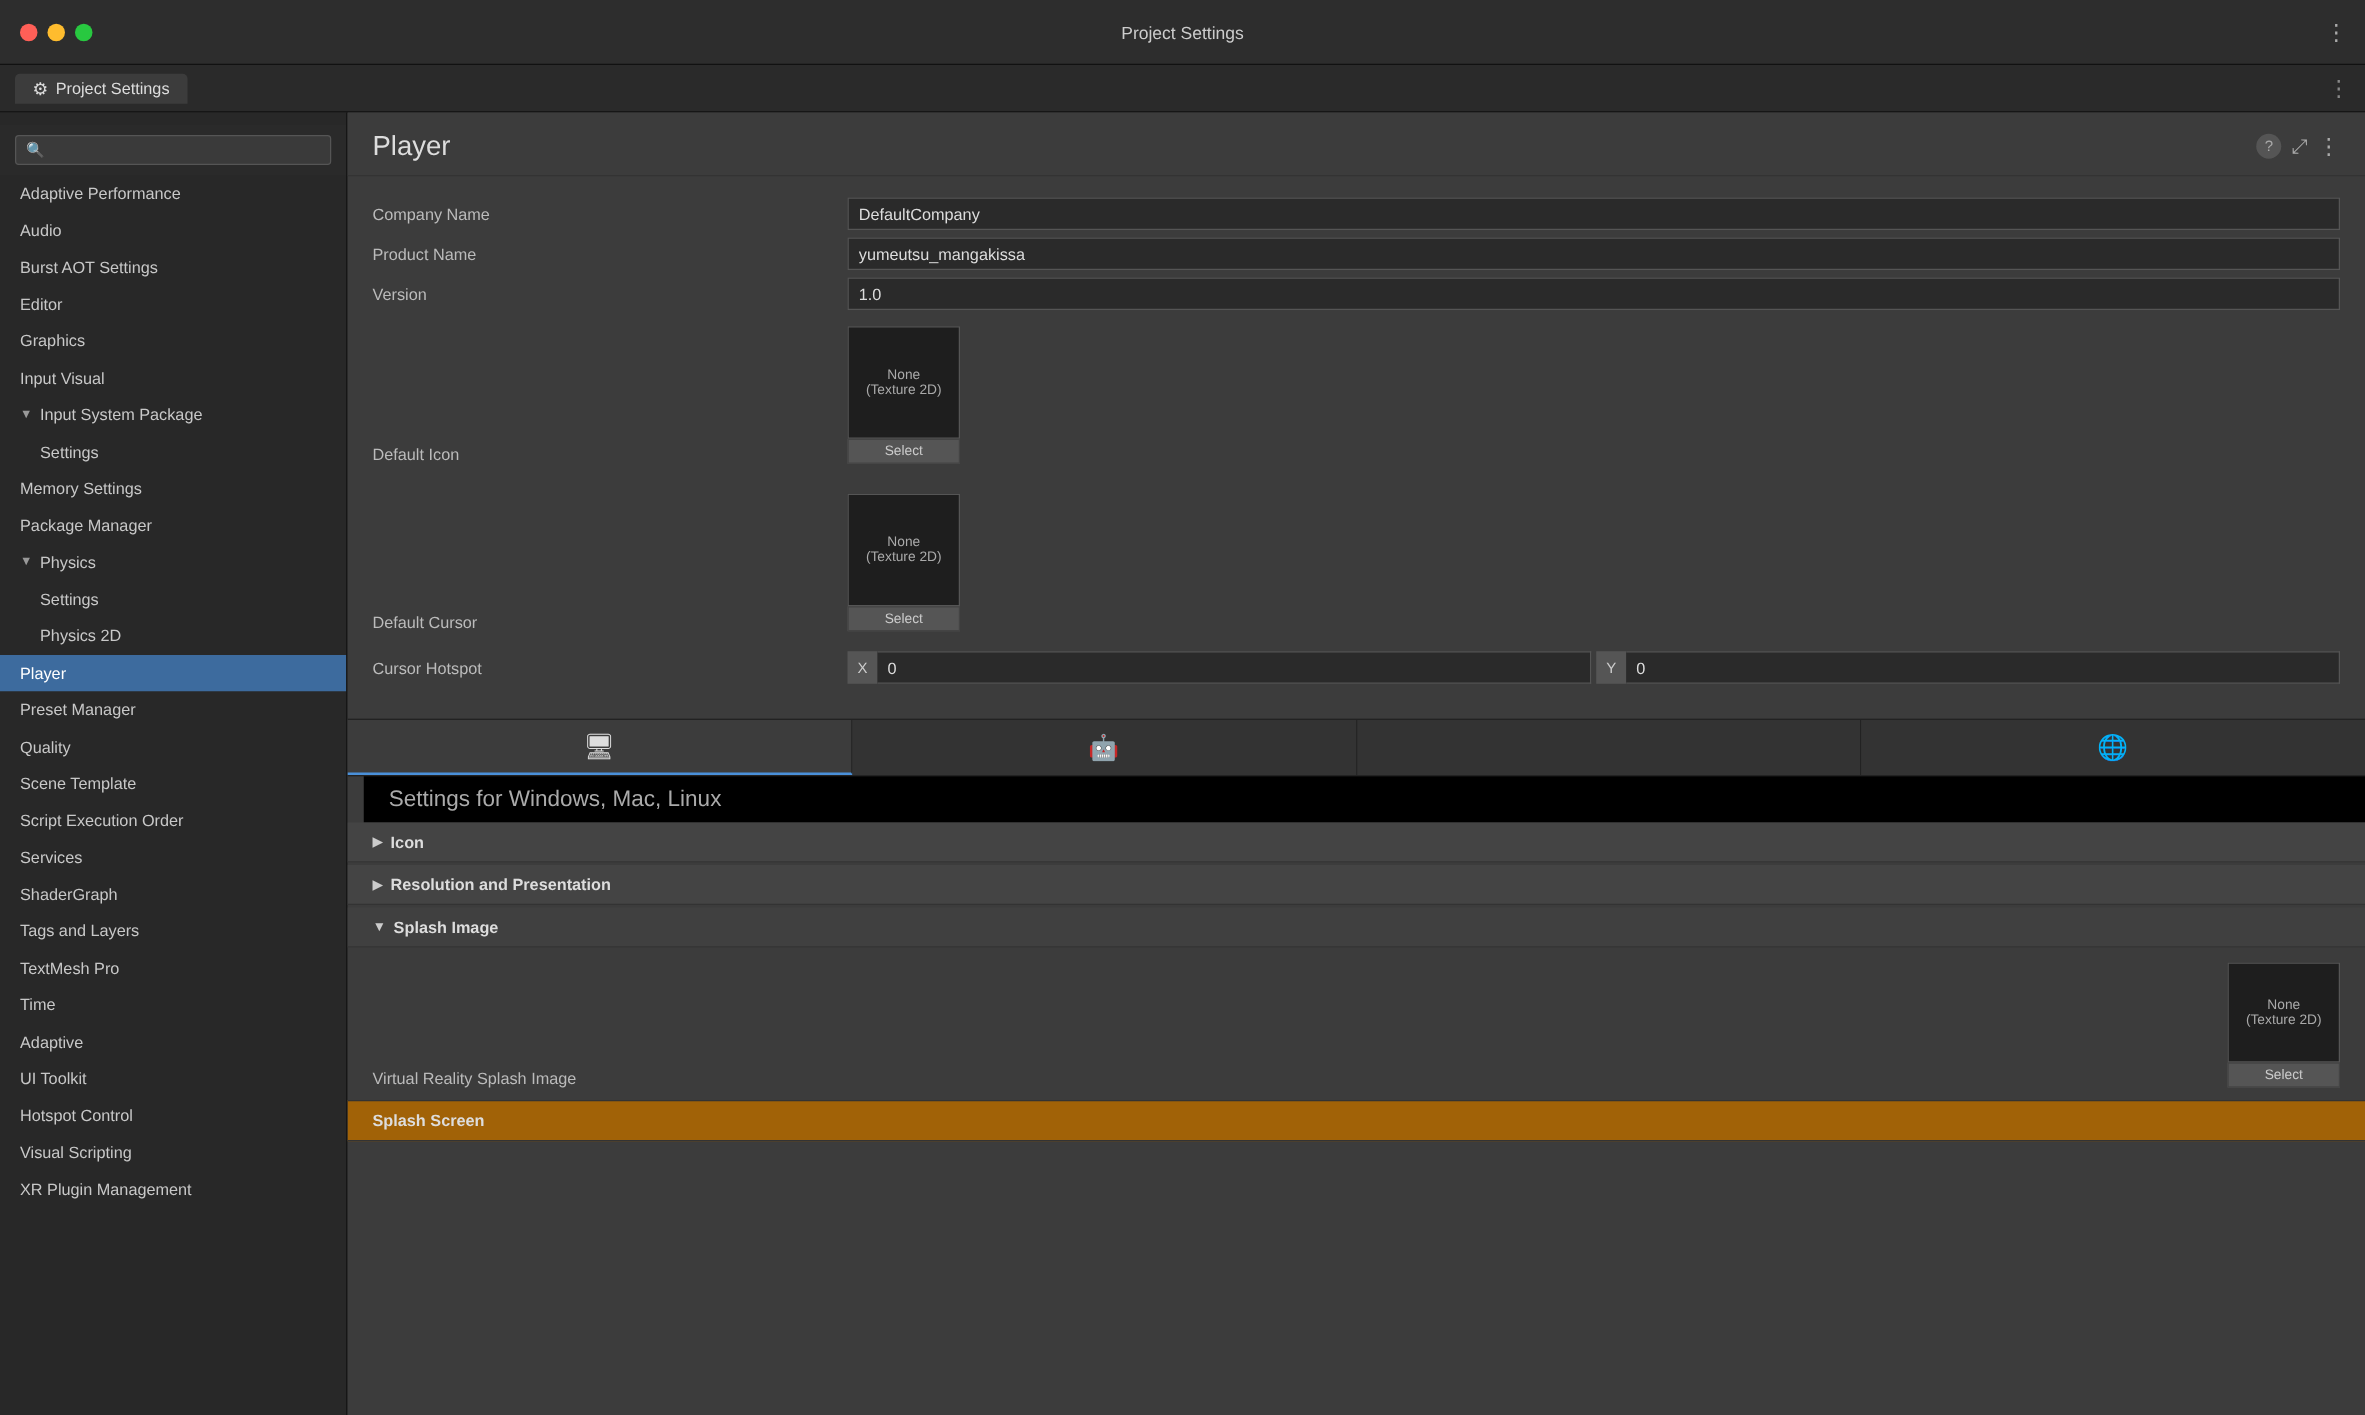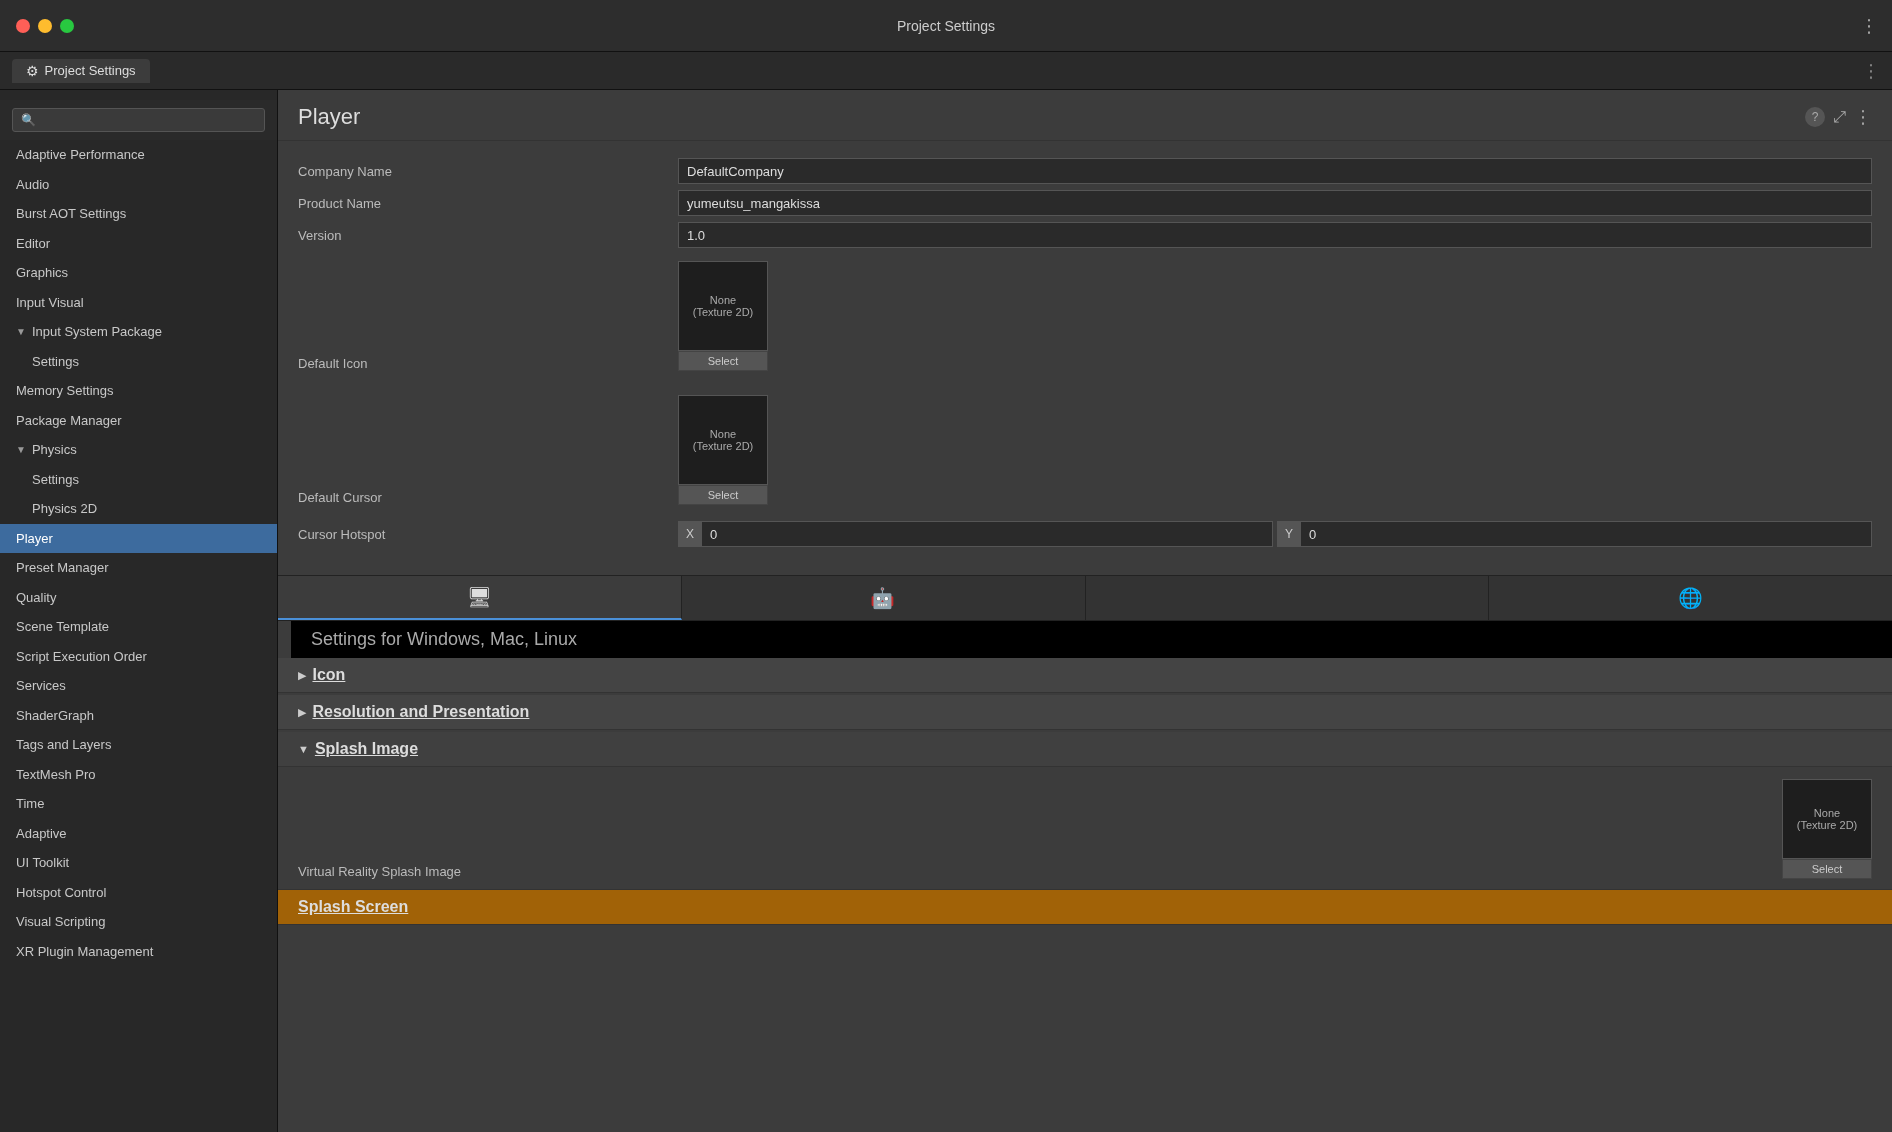--- a/index.html
+++ b/index.html
@@ -327,21 +327,21 @@
       display: flex;
       align-items: center;
       padding: 8px 20px;
       background: #444;
       border-bottom: 1px solid #333;
       cursor: pointer;
       margin-bottom: 2px;
     }
     .section-header.expanded { background: #404040; }
     .section-arrow { color: #ccc; margin-right: 6px; font-size: 11px; }
-    .section-title { color: #ddd; font-size: 16px; font-weight: 600; text-decoration: underline; }
+    .section-title { color: #ddd; font-size: 13px; font-weight: 600; }
 
     
     .vr-splash-row {
       display: flex;
       align-items: flex-end;
       padding: 10px 20px;
     }
     .vr-splash-label {
       flex: 1;
       color: #bbb;

